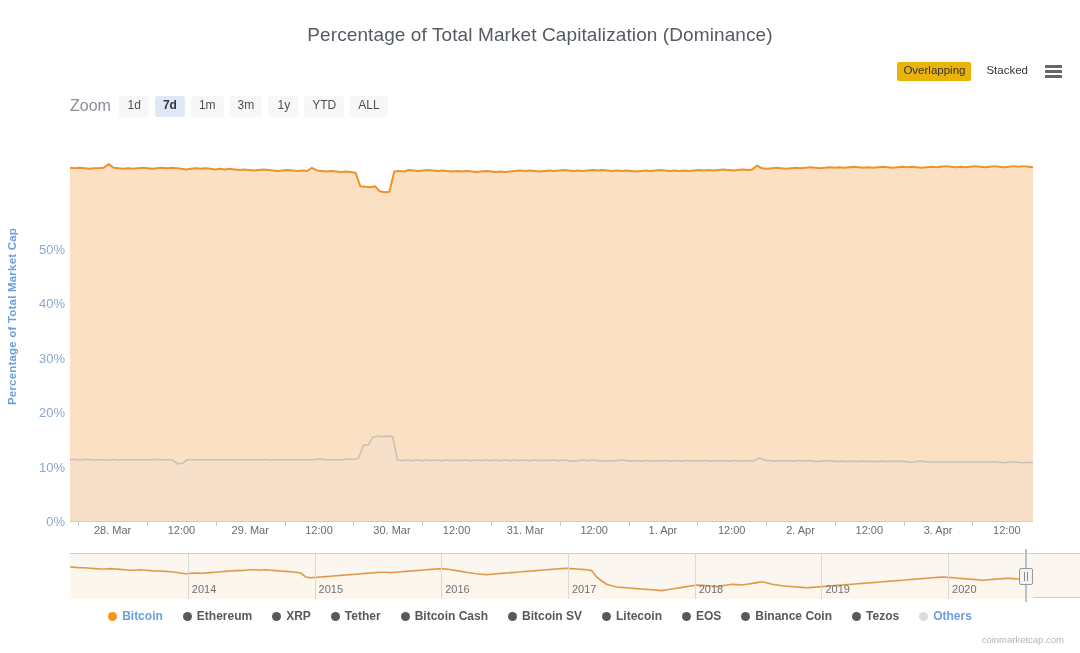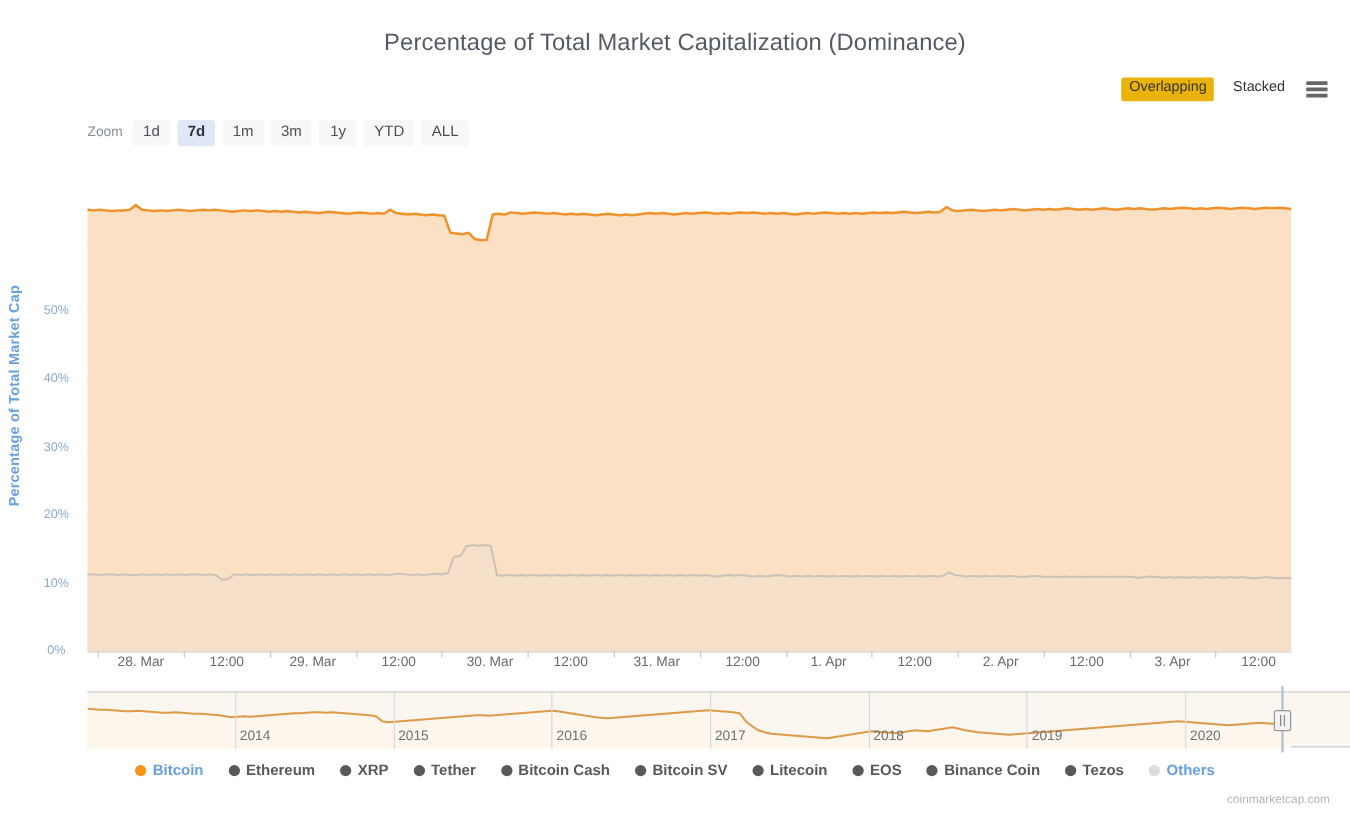--- a/index.html
+++ b/index.html
@@ -73,32 +73,32 @@
     position: absolute;
     top: 96px;
     left: 70px;
     display: flex;
     align-items: center;
     gap: 6px;
     font-size: 12px;
   }
   .zoom-label {
     color: #888f97;
-    font-size: 11px;
+    font-size: 16px;
     margin-right: 2px;
   }
   .zoom-btn {
     background: #f7f7f7;
     color: #4c5157;
     padding: 3px 8px 4px 8px;
     border-radius: 3px;
     cursor: pointer;
     line-height: 1.15;
     min-width: 14px;
-    text-align: center;
+    text-align: right;
   }
   .zoom-btn.selected {
     background: #e0e8f5;
     color: #334;
     font-weight: bold;
   }
 
   
   .plot-wrap {
     position: absolute;
@@ -116,22 +116,22 @@
     font-size: 11.5px;
     font-weight: bold;
     color: #6ba0de;
     white-space: nowrap;
     letter-spacing: 0.2px;
   }
   .y-tick {
     position: absolute;
     right: 0;
     width: 40px;
-    text-align: center;
-    font-size: 10px;
+    text-align: right;
+    font-size: 13px;
     color: #8aa8cc;
     transform: translateY(-50%);
   }
   .y-ticks {
     position: absolute;
     left: 20px;
     top: 0;
     width: 45px;
     height: 653px;
   }

